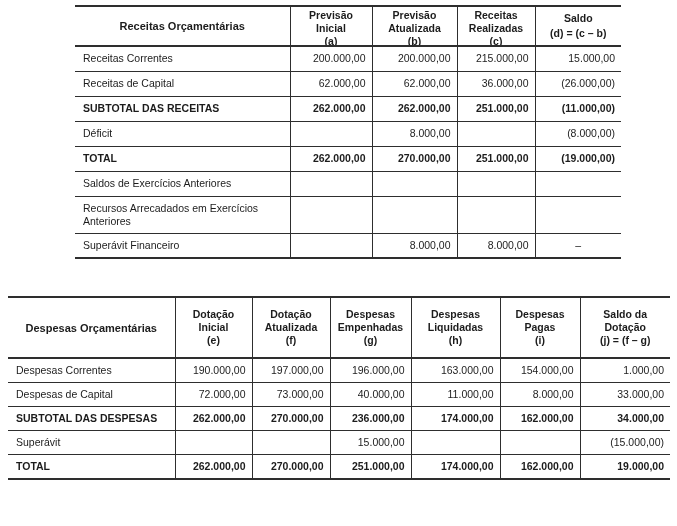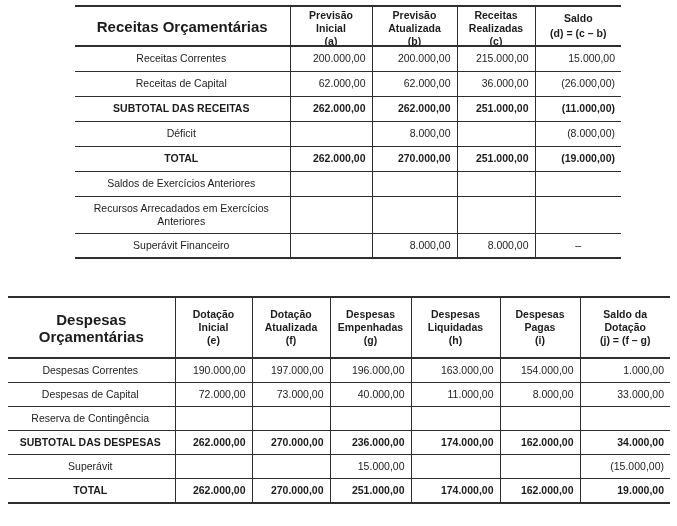--- a/index.html
+++ b/index.html
@@ -38,27 +38,27 @@
   .t2 thead th { height: 61px; }
 
   .h-flex {
     display: flex; flex-direction: column;
     justify-content: space-evenly; align-items: center;
     width: 100%;
   }
   .t1 .h-flex { height: 34px; }
   .t2 .h-flex { height: 55px; justify-content: center; }
   .h-label, .h-code { white-space: pre-line; line-height: 13px; }
-  .title-h { font-size: 15px; text-align: center; }
+  .title-h { font-size: 11px; text-align: center; }
 
   tbody td { border-top: 1px solid #2e2e2e; line-height: 13px; }
   .t1 tbody td { height: 25px; }
   .t2 tbody td { height: 24px; }
 
-  .lbl { text-align: center; padding: 5px 10px 5px 8px; white-space: pre-line; }
+  .lbl { text-align: left; padding: 5px 10px 5px 8px; white-space: pre-line; }
   .num { text-align: right; padding: 5px 6px 5px 2px; }
   .num.ctr { text-align: center; padding: 5px 2px; }
   tr.bold td { font-weight: bold; }
 </style>
 </head>
 <body>
 
 <div class="page">
 
   <table class="t1">
@@ -231,29 +231,20 @@
         </tr>
         <tr>
           <td class="lbl">Despesas de Capital</td>
           <td class="num">72.000,00</td>
           <td class="num">73.000,00</td>
           <td class="num">40.000,00</td>
           <td class="num">11.000,00</td>
           <td class="num">8.000,00</td>
           <td class="num">33.000,00</td>
         </tr>
-        <tr>
-          <td class="lbl">Reserva de Contingência</td>
-          <td class="num"></td>
-          <td class="num"></td>
-          <td class="num"></td>
-          <td class="num"></td>
-          <td class="num"></td>
-          <td class="num"></td>
-        </tr>
         <tr class="bold">
           <td class="lbl">SUBTOTAL DAS DESPESAS</td>
           <td class="num">262.000,00</td>
           <td class="num">270.000,00</td>
           <td class="num">236.000,00</td>
           <td class="num">174.000,00</td>
           <td class="num">162.000,00</td>
           <td class="num">34.000,00</td>
         </tr>
         <tr>

